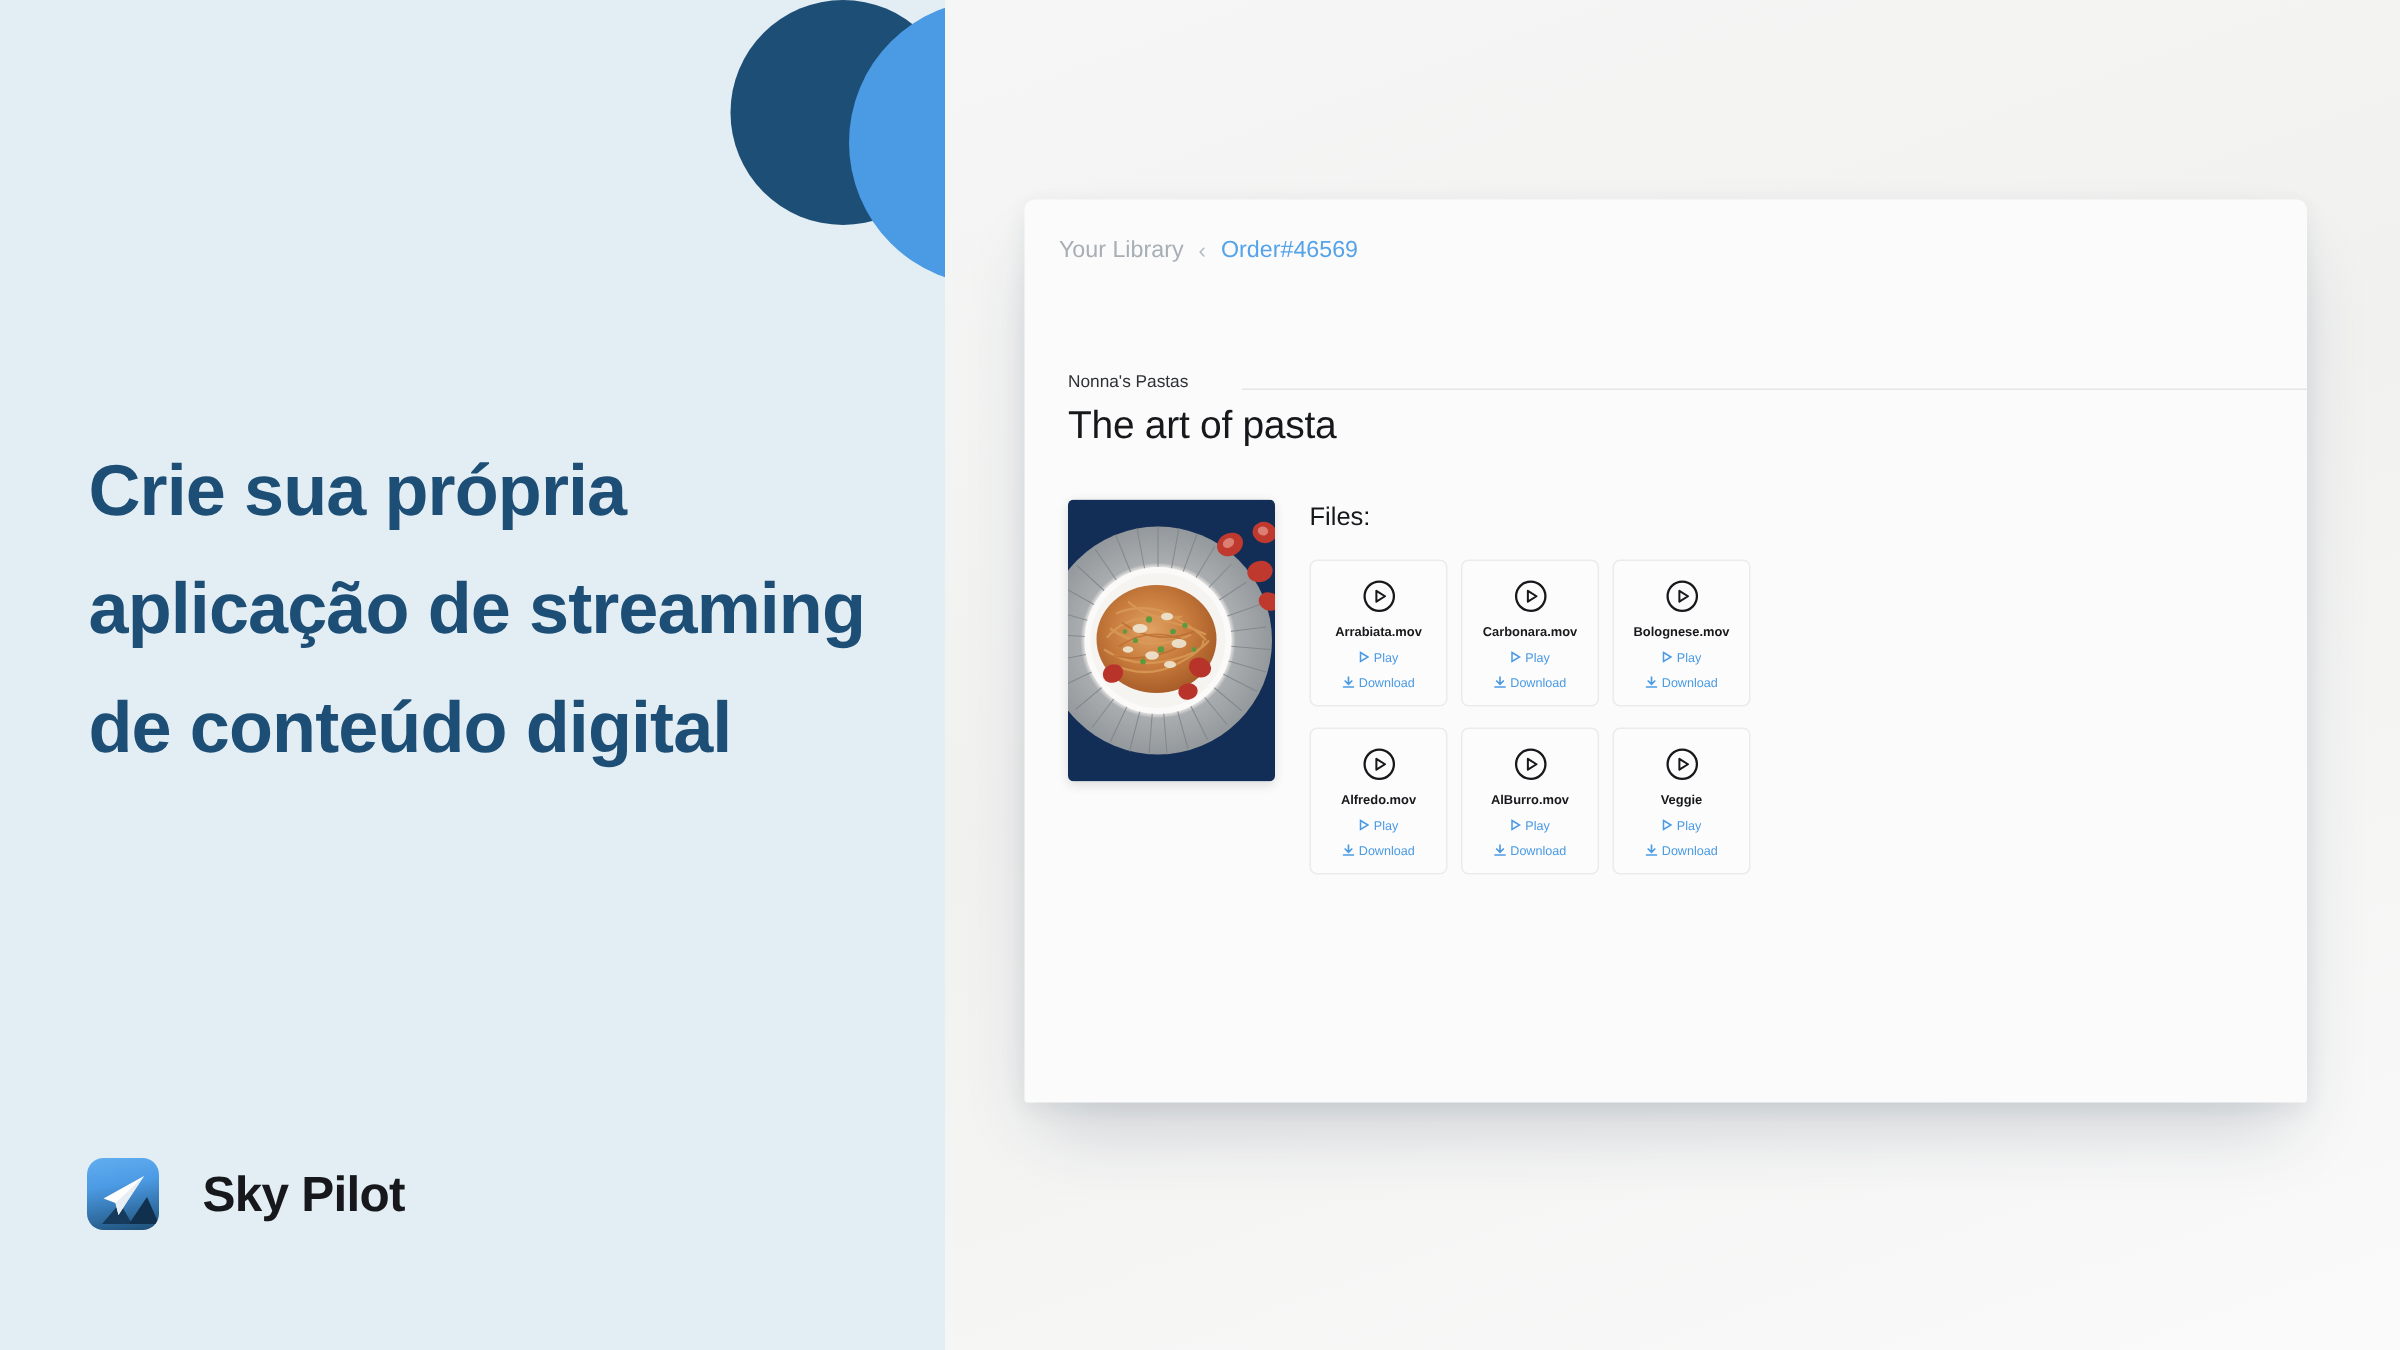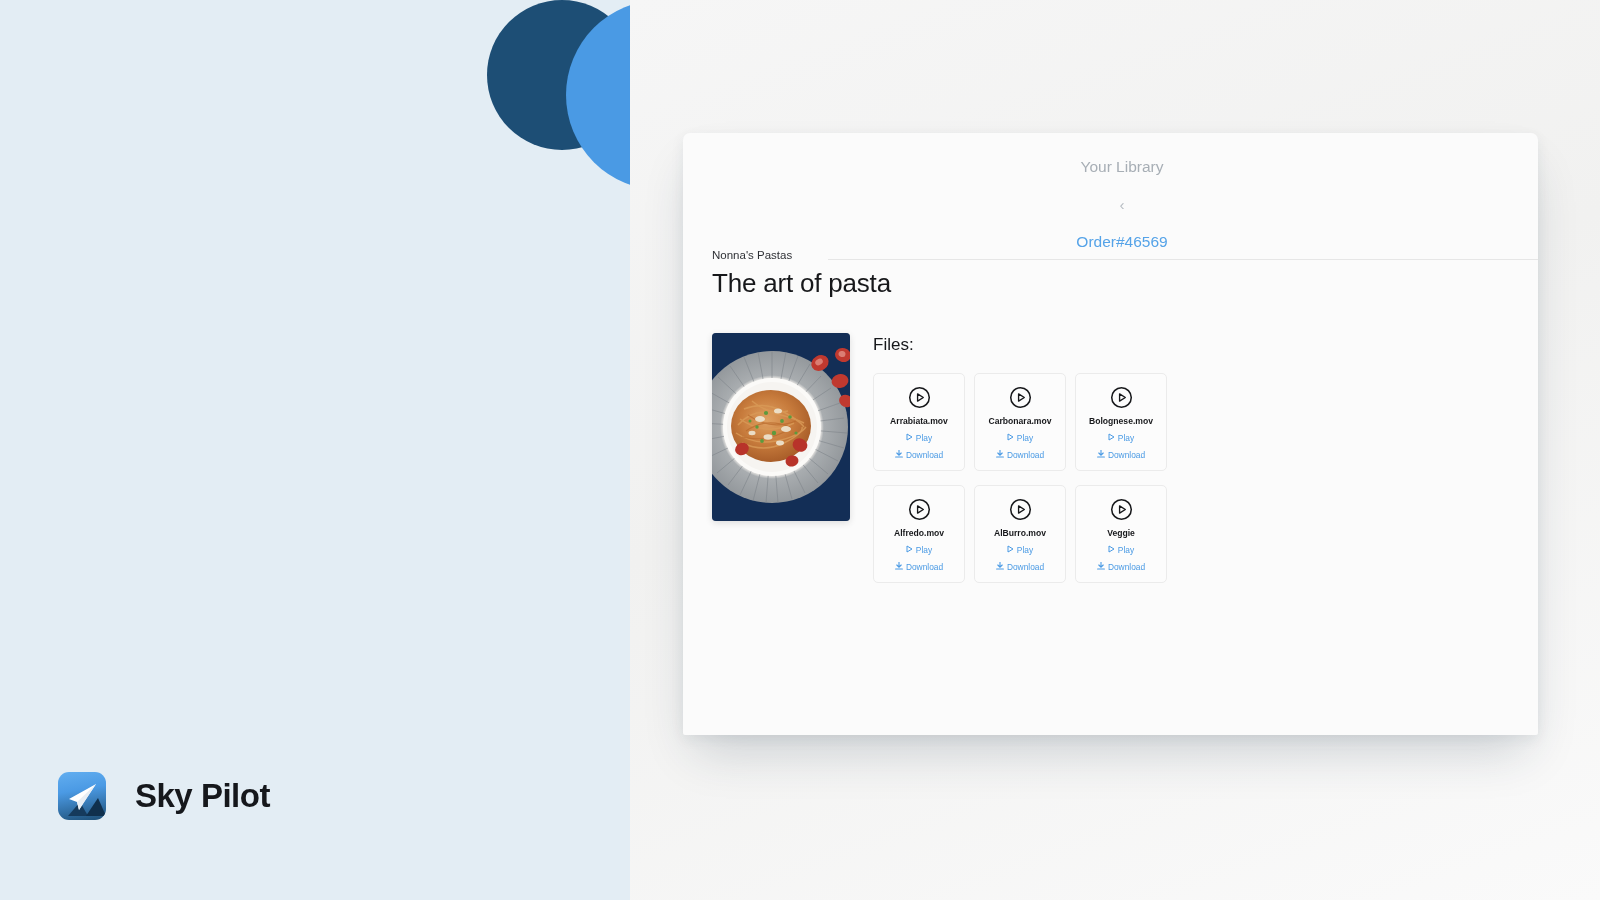--- a/index.html
+++ b/index.html
@@ -64,22 +64,22 @@
     display: flex; align-items: center;
     padding-left: 84px; gap: 0;
   }
   .nav-item {
     font-size: 16.5px; color: #1d2b38;
     padding: 0 0; width: 107px; text-align: center;
   }
   #browser-body { padding: 25px 0 0 0; position: relative; height: 534px; }
 
   #breadcrumb {
-    display: flex; align-items: center; gap: 20px;
-    padding-left: 23px; font-size: 15.5px; flex-direction: column;
+    display: flex; align-items: center; gap: 10px;
+    padding-left: 23px; font-size: 15.5px;
   }
   #crumb-library { color: #a7aeb5; }
   #crumb-chevron { color: #b6bcc2; font-size: 15px; }
   #crumb-order { color: #55a3e8; }
 
   #store-logo {
     position: absolute; left: 0; right: 0; top: 62px;
     display: flex; flex-direction: column; align-items: center;
   }
   #store-logo-name { font-size: 23px; font-weight: 600; color: #18191c; margin-top: 4px; letter-spacing: -0.3px;}
@@ -109,34 +109,35 @@
   }
   .file-card {
     width: 92px; height: 98px; background: #fcfcfc;
     border: 1px solid #ebebeb; border-radius: 5px;
     display: flex; flex-direction: column; align-items: center;
     padding-top: 12px;
   }
   .file-play-icon { width: 23px; height: 23px; }
   .file-name { font-size: 8.6px; font-weight: 700; color: #17181b; margin-top: 7px; text-align:right; }
   .file-action {
-    display: flex; align-items: flex-start; gap: 3px;
+    display: flex; align-items: center; gap: 3px;
     font-size: 8.4px; color: #4a9ae4; margin-top: 7px;
   }
   .file-action svg { flex: none; }
 </style>
 </head>
 <body>
 
 <div id="stage">
 
   <section id="left-panel">
     <div class="deco-circle" id="deco-navy"></div>
     <div class="deco-circle" id="deco-blue"></div>
 
+    <h1 id="headline">Crie sua própria aplicação de streaming de conteúdo digital</h1>
 
     <div id="logo-block">
       <div id="logo-mark">
         <svg width="48" height="48" viewBox="0 0 48 48">
           <path d="M10 44 L22 30 L30 44 Z" fill="#153a5c"></path>
           <path d="M28 44 L40 26 L48 44 Z" fill="#10304d"></path>
           <path d="M38 12 L11 27 L19 30 L21 38 L26 30 Z" fill="#ffffff"></path>
           <path d="M38 12 L21 38 L19 30 Z" fill="#e8eef4"></path>
         </svg>
       </div>

